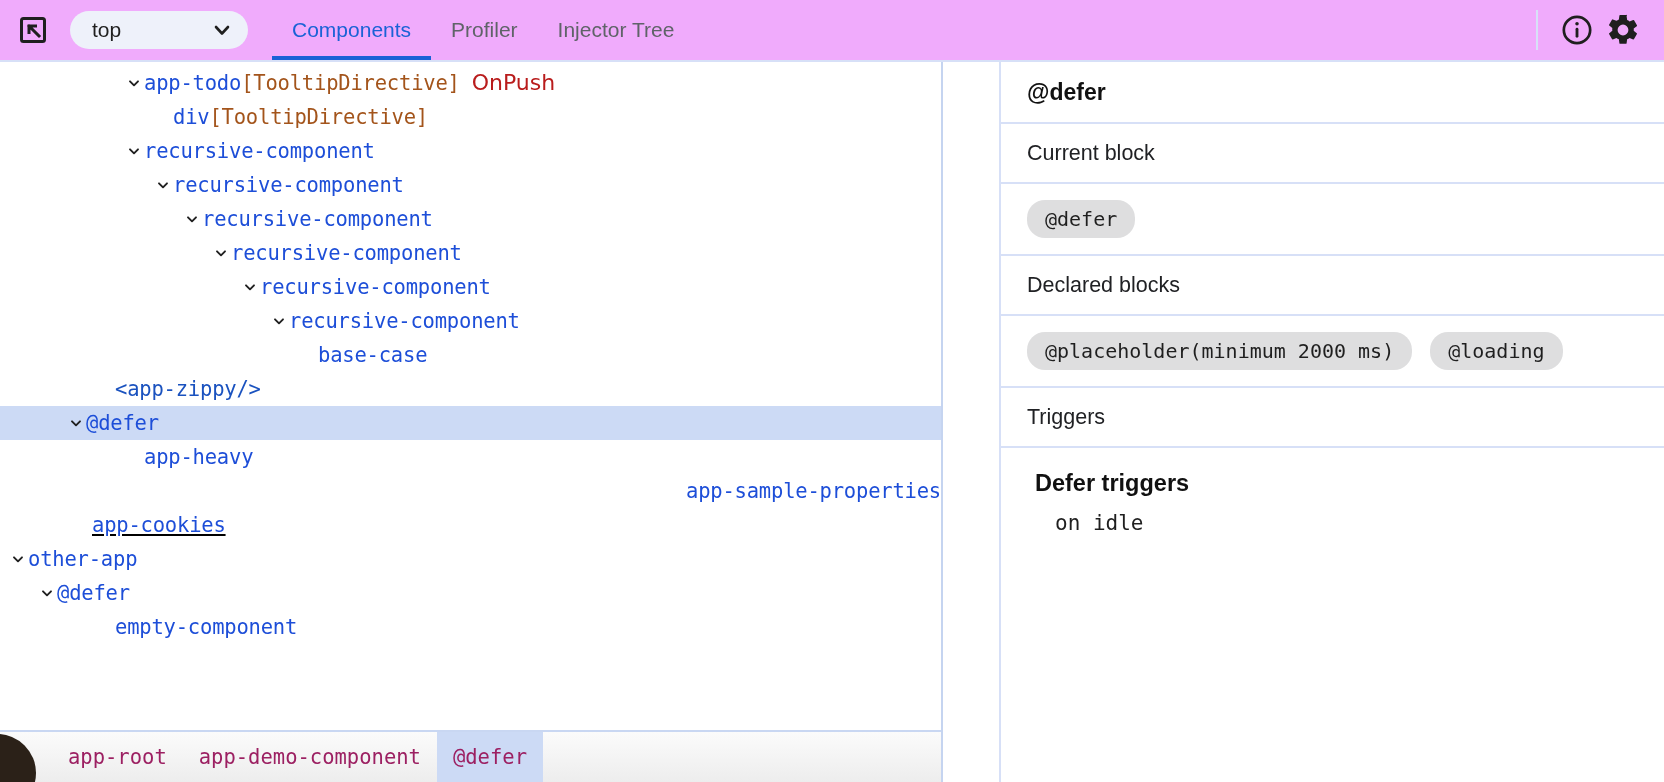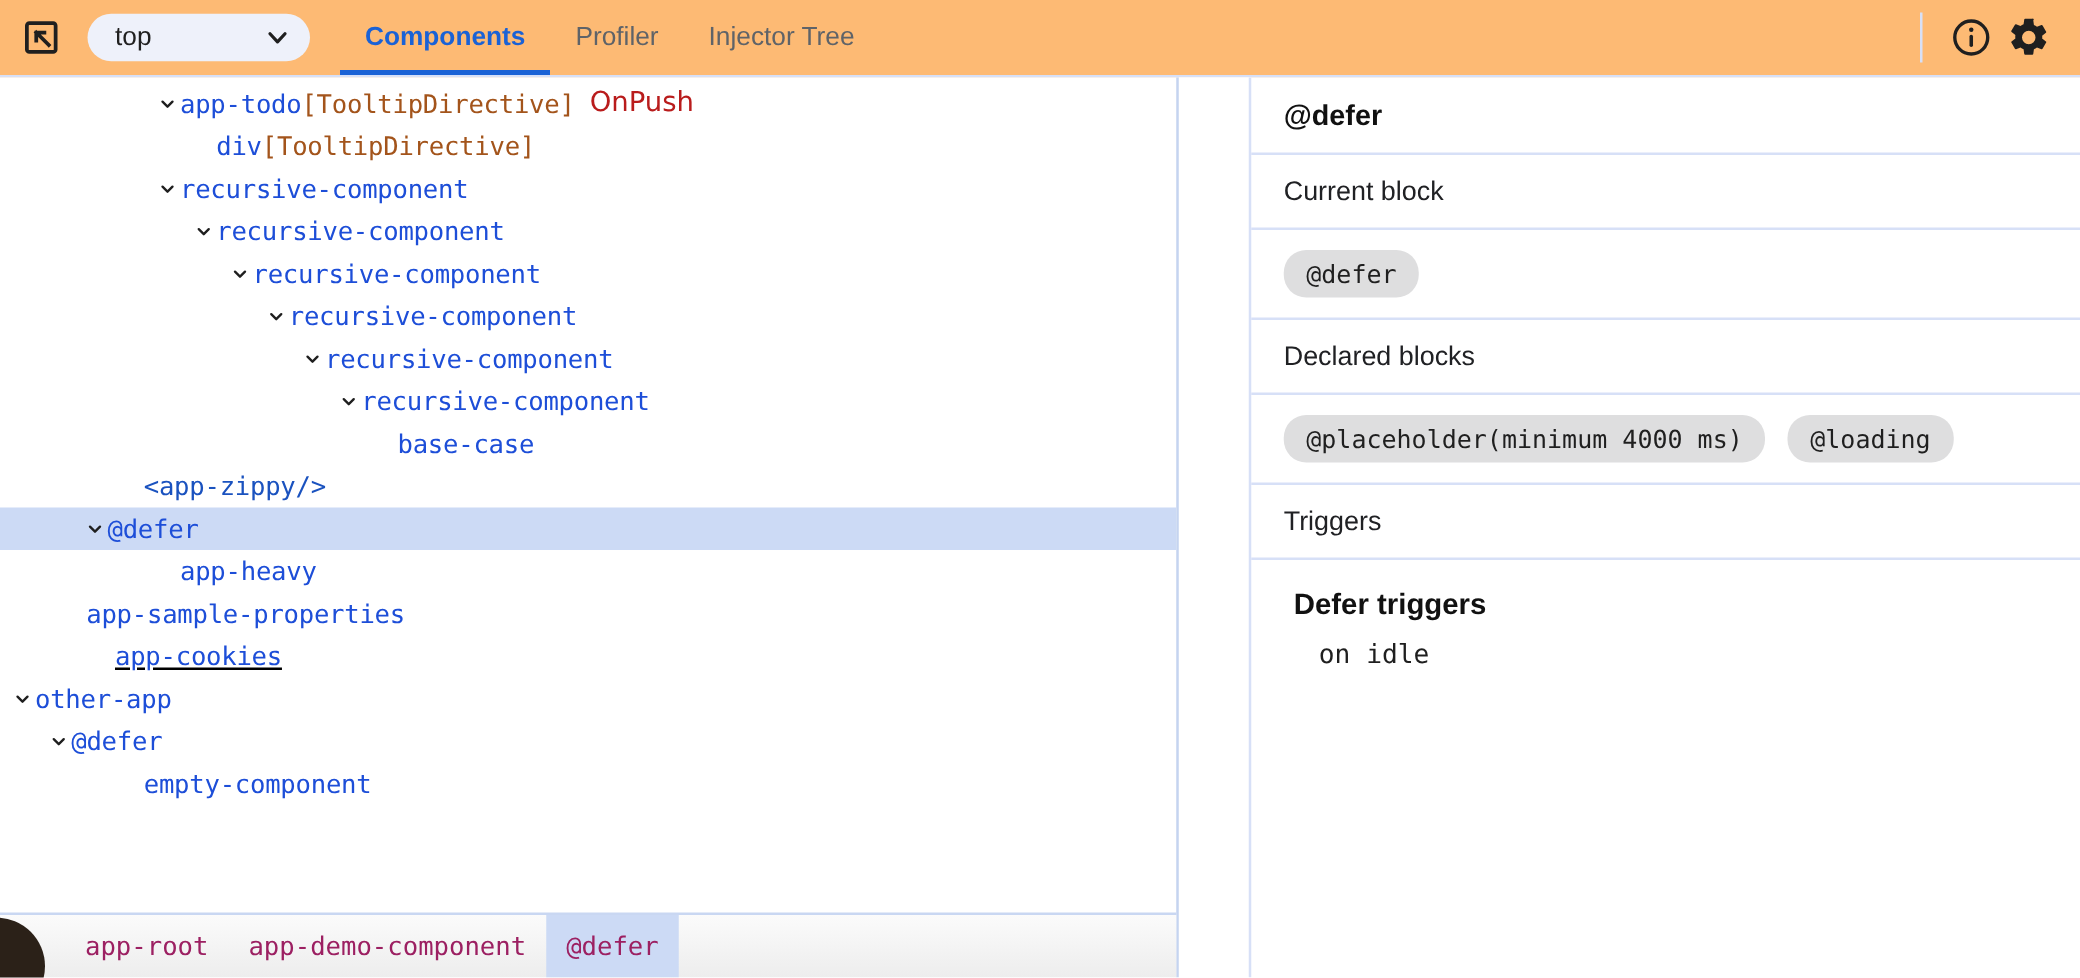--- a/index.html
+++ b/index.html
@@ -17,21 +17,21 @@
     background: #ffffff;
   }
 
   
   .toolbar {
     height: 62px;
     flex: 0 0 62px;
     display: flex;
     align-items: center;
     border-bottom: 2px solid #d7e0f7;
-    background: #fdba74;
+    background: #f0abfc;
     position: relative;
   }
   .inspect-btn {
     width: 34px; height: 34px;
     margin-left: 16px;
     display: flex; align-items: center; justify-content: center;
     cursor: pointer;
     border-radius: 4px;
   }
   .inspect-btn svg { display: block; }
@@ -62,21 +62,21 @@
   }
   .tab {
     display: flex; align-items: center;
     padding: 0 20px;
     font-size: 21px;
     color: #5f6368;
     cursor: pointer;
     position: relative;
     white-space: nowrap;
   }
-  .tab.active { color: #1a62d6; font-weight: 700; }
+  .tab.active { color: #1a62d6; font-weight: 400; }
   .tab.active::after {
     content: "";
     position: absolute;
     left: 0; right: 0; bottom: 0;
     height: 4px;
     background: #1a62d6;
   }
 
   .toolbar-right {
     margin-left: auto;
@@ -383,21 +383,21 @@
               <svg width="16" height="16" viewBox="0 0 24 24" aria-hidden="true">
                 <path d="M6 9.5 L12 15.5 L18 9.5" fill="none" stroke="#1f1f1f" stroke-width="2.8" stroke-linecap="round" stroke-linejoin="round"></path>
               </svg>
             </span>
             <span class="ntext c-component">@defer</span>
           </div>
           <div class="node" style="padding-left: 126px;">
             <span class="chev-slot"></span>
             <span class="ntext c-component">app-heavy</span>
           </div>
-          <div class="node" style="padding-left: 51px;">
+          <div class="node" style="padding-left: 51px; justify-content: flex-end;">
             <span class="chev-slot"></span>
             <span class="ntext c-component">app-sample-properties</span>
           </div>
           <div class="node" style="padding-left: 74px; text-decoration: underline;">
             <span class="chev-slot"></span>
             <span class="ntext c-component">app-cookies</span>
           </div>
           <div class="node" style="padding-left: 10px;">
             <span class="chev-slot">
               <svg width="16" height="16" viewBox="0 0 24 24" aria-hidden="true">
@@ -432,21 +432,21 @@
       <div class="rp-gutter"></div>
       <div class="rp-content" id="details-content">
         <div class="rp-row rp-title">@defer</div>
         <div id="details-sections">
             <div class="rp-row rp-section">Current block</div>
             <div class="rp-row rp-chips">
               <span class="chip">@defer</span>
             </div>
             <div class="rp-row rp-section">Declared blocks</div>
             <div class="rp-row rp-chips">
-              <span class="chip">@placeholder(minimum 4000 ms)</span>
+              <span class="chip">@placeholder(minimum 2000 ms)</span>
               <span class="chip">@loading</span>
             </div>
             <div class="rp-row rp-section">Triggers</div>
           </div>
         <div class="rp-free">
           <h3>Defer triggers</h3>
           <div id="defer-trigger-list">
               <div class="trigger-item">on idle</div>
             </div>
         </div>

